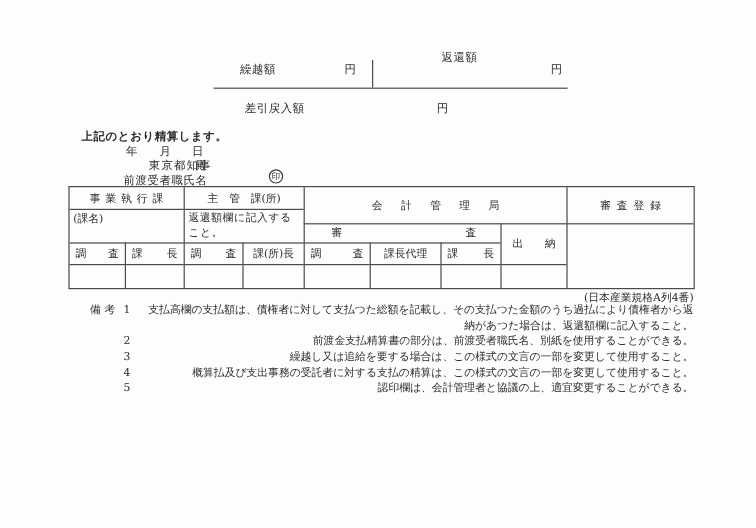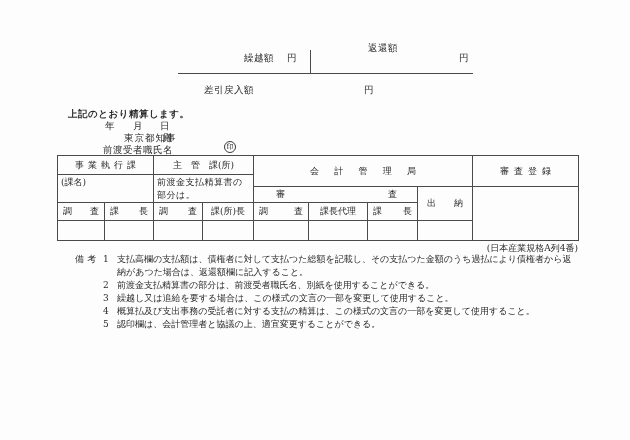--- a/index.html
+++ b/index.html
@@ -51,29 +51,29 @@
 
   
   .remarks {
     position: absolute; left: 75px; top: 253px; width: 503px;
     font-size: 9px; line-height: 12.9px;
   }
   .remarks .title { position: absolute; left: 0; top: 0; letter-spacing: 0.35em; text-align: center; }
   .remarks .items { margin-left: 28px; }
   .remark { display: flex; }
   .remark .no { width: 14px; flex: 0 0 14px; }
-  .remark .txt { flex: 1; }
+  .remark .txt { flex: 1; text-align: right; }
 
   .jis { position: absolute; left: 380px; top: 242px; width: 198px; text-align: right; font-size: 9px; }
 </style>
 </head>
 <body>
 
 <div>
-  <span class="abs t" style="left:200px; top:52px;margin-left:44px;">繰越額</span>
+  <span class="abs t" style="left:200px; top:52px;">繰越額</span>
   <span class="abs t" style="left:287px; top:52px;">円</span>
   <span class="abs t" style="left:368px; top:42px;">返還額</span>
   <span class="abs t" style="left:459px; top:52px;">円</span>
   <div class="vline" style="left:310px; top:50px; height:23px;"></div>
   <div class="hline" style="left:178px; top:73px; width:295px;"></div>
   <span class="abs t" style="left:204px; top:84px;">差引戻入額</span>
   <span class="abs t" style="left:364px; top:84px;">円</span>
 </div>
 
 <div>
@@ -88,21 +88,21 @@
 </div>
 
 <div class="grid">
 
   <div class="cell bl" style="grid-column:3/5; grid-row:1;">主　管　課(所)</div>
   <div class="cell ls-sm" style="grid-column:1/3; grid-row:1;">事業執行課</div>
   <div class="cell bl ls-lg" style="grid-column:5/9; grid-row:1/3;">会計管理局</div>
   <div class="cell bt tl" style="grid-column:1/3; grid-row:2/4;">(課名)</div>
 
   <div class="cell bl ls-md" style="grid-column:9/10; grid-row:1/3;">審査登録</div>
-  <div class="cell bl bt tl wrap" style="grid-column:3/5; grid-row:2/4;">前渡金支払精算書の部分は。</div>
+  <div class="cell bl bt tl wrap" style="grid-column:3/5; grid-row:2/4;">返還額欄に記入すること。</div>
 
   <div class="cell bl bt exam" style="grid-column:5/8; grid-row:3;">
     <span>審</span>
     <span>査</span>
   </div>
   <div class="cell bl bt suitou" style="grid-column:8/9; grid-row:3/5;">
     <span>出</span>
     <span>納</span>
   </div>
   <div class="cell bl bt" style="grid-column:9/10; grid-row:3/6;"></div>

